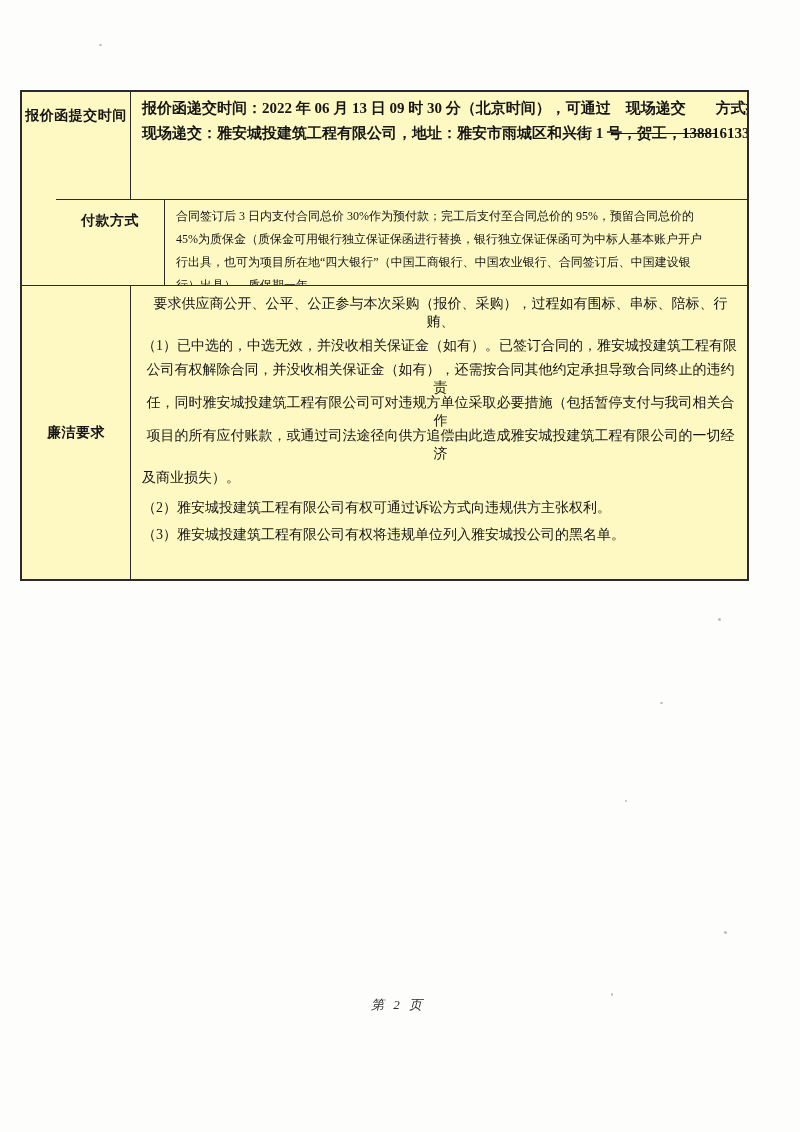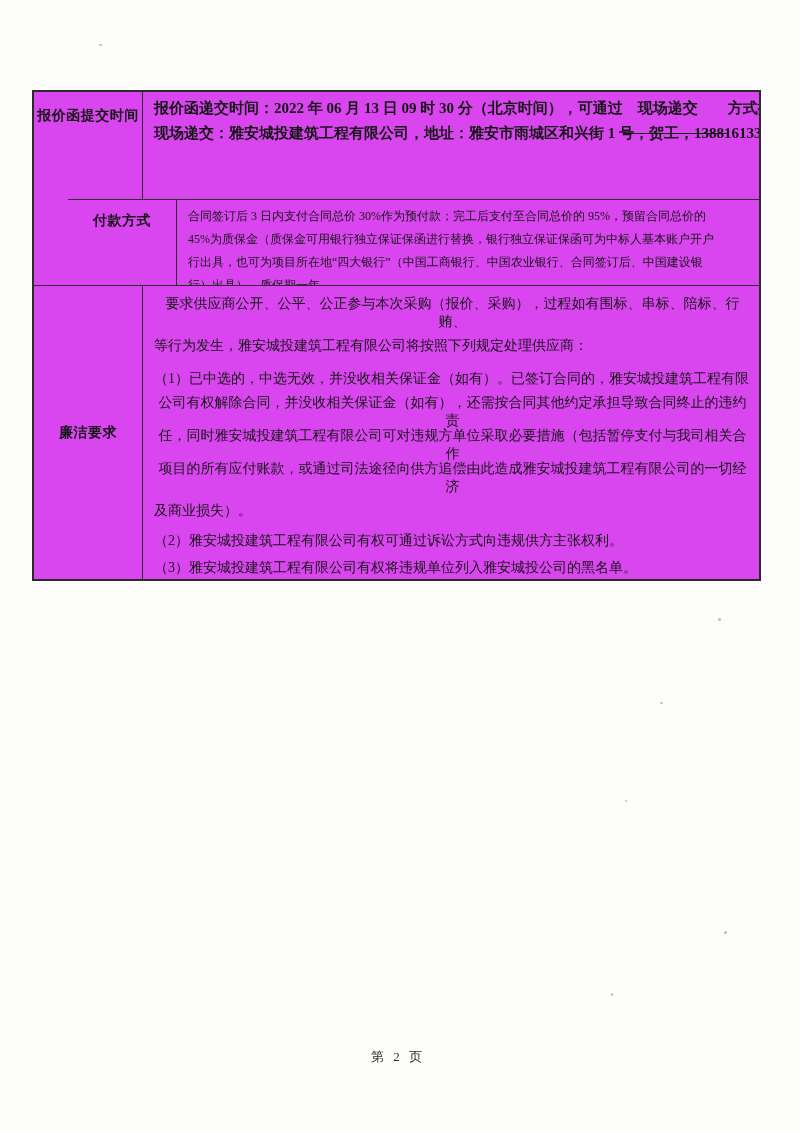--- a/index.html
+++ b/index.html
@@ -15,24 +15,24 @@
     width: 800px; height: 1132px;
     background: #fdfdfc;
     overflow: hidden;
   }
   
   .speck {
     position: absolute; border-radius: 50%;
     background: rgba(40,40,40,0.30);
   }
   .doc-table {
-    position: absolute; left: 32px; top: 90px;
+    position: absolute; left: 20px; top: 90px;
     width: 729px;
     border: 2px solid #2b2b2b;
-    background: #d946ef;
+    background: #fef9c3;
   }
   .row { display: flex; }
   .row + .row { border-top: 1px solid #2b2b2b; }
   .row-1 { height: 107px; }
   .row-2 { height: 86px; margin-left: 34px; }
   .row-3 { height: 294px; }
   .cell-label {
     width: 109px; min-width: 109px;
     border-right: 1px solid #2b2b2b;
     display: flex; justify-content: center;
@@ -53,24 +53,25 @@
   .content-3 { padding-top: 10px; font-size: 14px; font-weight: normal; }
   .content-3 .tline  { height: 33px; display: flex; align-items: center; text-align: center; }
   .content-3 .tline-tight { height: 27px; display: flex; align-items: center; }
   .u-seg {
     border-bottom: 1.5px solid #161616;
     padding-bottom: 17px;
     white-space: pre;
   }
   .t-line { white-space: pre; }
   .footer {
-    position: absolute; left: 0; top: 1048px;
+    position: absolute; left: 0; top: 996px;
     width: 796px; text-align: center;
     font-size: 13px; color: #2e2e2e;
     letter-spacing: 3px;
+    font-style: italic;
   }
 </style>
 </head>
 <body>
 
 <div class="page">
 
   <div class="speck" style="left:99px; top:44px; width:3px; height:2px;"></div>
   <div class="speck" style="left:718px; top:618px; width:3px; height:3px;"></div>
   <div class="speck" style="left:660px; top:702px; width:3px; height:2px;"></div>
@@ -95,21 +96,20 @@
         <div class="t-line">45%为质保金（质保金可用银行独立保证保函进行替换，银行独立保证保函可为中标人基本账户开户</div>
         <div class="t-line">行出具，也可为项目所在地“四大银行”（中国工商银行、中国农业银行、合同签订后、中国建设银</div>
         <div class="t-line">行）出具），质保期一年。</div>
       </div>
     </div>
 
     <div class="row row-3">
       <div class="cell-label label-center">廉洁要求</div>
       <div class="cell-content content-3">
         <div class="tline">要求供应商公开、公平、公正参与本次采购（报价、采购），过程如有围标、串标、陪标、行贿、</div>
-        <div class="tline">等行为发生，雅安城投建筑工程有限公司将按照下列规定处理供应商：</div>
         <div class="tline">（1）已中选的，中选无效，并没收相关保证金（如有）。已签订合同的，雅安城投建筑工程有限</div>
         <div class="tline">公司有权解除合同，并没收相关保证金（如有），还需按合同其他约定承担导致合同终止的违约责</div>
         <div class="tline">任，同时雅安城投建筑工程有限公司可对违规方单位采取必要措施（包括暂停支付与我司相关合作</div>
         <div class="tline">项目的所有应付账款，或通过司法途径向供方追偿由此造成雅安城投建筑工程有限公司的一切经济</div>
         <div class="tline">及商业损失）。</div>
         <div class="tline-tight">（2）雅安城投建筑工程有限公司有权可通过诉讼方式向违规供方主张权利。</div>
         <div class="tline-tight">（3）雅安城投建筑工程有限公司有权将违规单位列入雅安城投公司的黑名单。</div>
       </div>
     </div>
 

